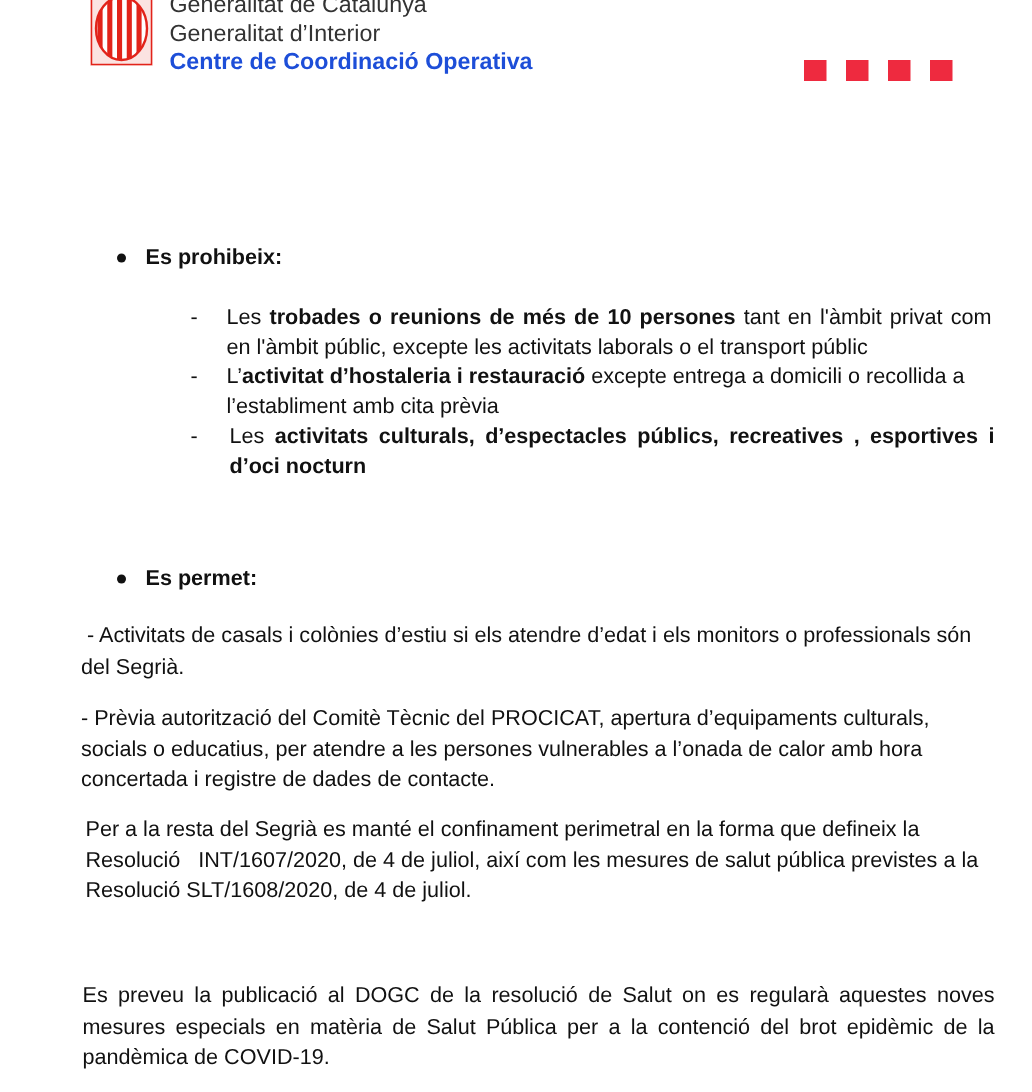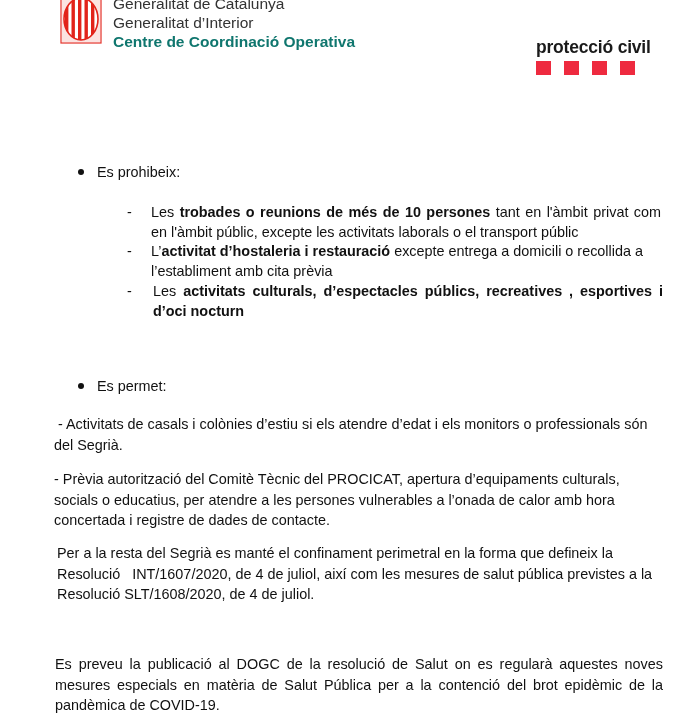--- a/index.html
+++ b/index.html
@@ -4,28 +4,28 @@
   <style>
     html, body { margin: 0; padding: 0; background: #ffffff; }
     body {
       width: 688px; height: 728px; position: relative; overflow: hidden;
       font-family: "Liberation Sans", sans-serif; color: #111111;
     }
     .header-left { position: absolute; left: 60px; top: -6px; display: flex; }
     .shield { width: 42px; height: 50px; margin-right: 11px; margin-top: 0px; }
     .org { font-size: 15.5px; line-height: 19px; }
     .org .l1, .org .l2 { color: #333333; font-weight: normal; }
-    .org .l3, .org .l4 { font-weight: bold; color: #0f766e; }
+    .org .l3, .org .l4 { font-weight: bold; color: #1d4ed8; }
     .pc { position: absolute; left: 536px; top: 37px; }
     .pc-title { font-size: 17.5px; font-weight: bold; color: #1a1a1a; letter-spacing: -0.2px; }
     .pc-squares { display: flex; gap: 13px; margin-top: 3px; }
     .pc-squares span { display: block; width: 15px; height: 14px; background: #ee2a3f; }
 
     .abs { position: absolute; font-size: 14.4px; line-height: 20.5px; }
-    .bullet-head { font-weight: normal; display: flex; align-items: center; }
+    .bullet-head { font-weight: bold; display: flex; align-items: center; }
     .dot { display: inline-block; width: 6px; height: 6px; border-radius: 50%; background: #111; margin-right: 13px; }
     .dash-item { position: absolute; font-size: 14.4px; line-height: 19.5px; }
     .dash { position: absolute; left: -24px; top: 0; }
     b { font-weight: bold; text-align: right; }
     .justify { text-align: justify; text-align-last: left; }
   </style>
 </head>
 <body>
 
 <div class="header-left">
@@ -46,21 +46,20 @@
     <ellipse cx="21" cy="25" rx="17" ry="21" fill="none" stroke="#e2231a" stroke-width="1.6"></ellipse>
   </svg>
   <div class="org">
     <div class="l1">Generalitat de Catalunya</div>
     <div class="l2">Generalitat d’Interior</div>
     <div class="l3">Centre de Coordinació Operativa</div>
   </div>
 </div>
 
 <div class="pc">
-  <div class="pc-title">protecció civil</div>
   <div class="pc-squares">
     <span></span>
     <span></span>
     <span></span>
     <span></span>
   </div>
 </div>
 
 <div class="abs bullet-head" style="left:78px; top:162px;">
   <span class="dot"></span>

